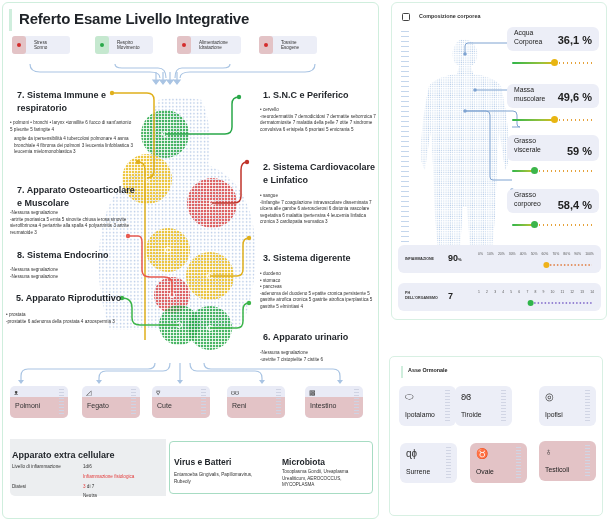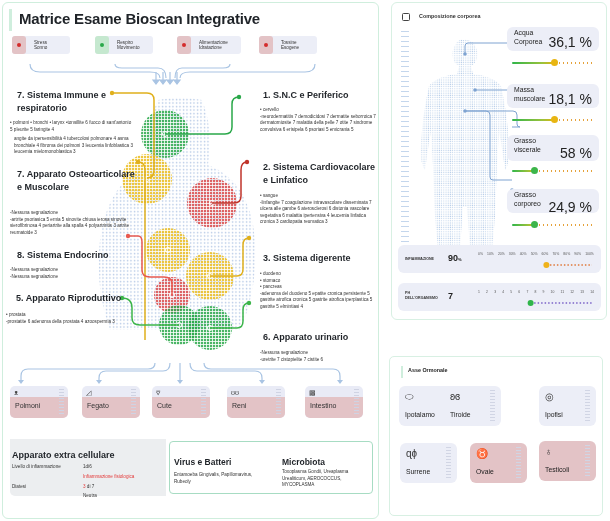--- a/index.html
+++ b/index.html
@@ -40,21 +40,21 @@
   .vb .t { position: absolute; font-size: 4.6px; line-height: 6.5px; color: #333; }
 
   .panel-comp { position: absolute; left: 391px; top: 2px; width: 216px; height: 318px; border: 1px solid #d8f0e3; border-radius: 6px; background: #fff; }
   .comp-icon { position: absolute; left: 10px; top: 10px; width: 8px; height: 8px; border: 1.2px solid #444; border-radius: 1.5px; }
   .comp-title { position: absolute; left: 27px; top: 10px; font-size: 5.4px; font-weight: bold; color: #333; }
   .ruler { position: absolute; left: 9px; top: 28px; width: 8px; height: 220px;
     background: repeating-linear-gradient(#c4d6ec 0 1px, transparent 1px 5px); }
 
   .metric { position: absolute; left: 116px; width: 92px; height: 22px; background: #eceef7; border-radius: 6px; }
   .metric .nm { position: absolute; left: 7px; top: 2px; font-size: 6.8px; line-height: 8.8px; color: #222; white-space: pre-line; }
-  .metric .val { position: absolute; right: 7px; font-size: 14px; font-weight: normal; color: #222; }
+  .metric .val { position: absolute; right: 7px; font-size: 11px; font-weight: bold; color: #222; }
   .mbar { position: absolute; left: 121px; width: 82px; height: 6px; }
   .mbar .fill { position: absolute; left: 0; top: 2px; height: 2px; background: linear-gradient(90deg, #2fb54a, #9ac23c 70%, #e4b40c); border-radius: 1px; }
   .mbar .dash { position: absolute; top: 2px; right: 0; height: 2px; background: repeating-linear-gradient(90deg, #e5a23a 0 1.5px, transparent 1.5px 4px); }
   .mbar .knob { position: absolute; top: -1px; width: 7px; height: 7px; border-radius: 50%; margin-left: -3.5px; }
 
   .gauge { position: absolute; left: 398px; width: 203px; height: 28px; background: #eceef7; border-radius: 6px; }
   .gauge .nm { position: absolute; left: 7px; font-size: 3.6px; font-weight: bold; color: #333; white-space: pre-line; line-height: 4.6px; }
   .gauge .val { position: absolute; font-size: 9px; font-weight: bold; color: #222; }
   .gauge .val small { font-size: 4px; }
   .gauge .ticks { position: absolute; left: 80px; right: 7px; top: 7px; height: 6px; display: flex; justify-content: space-between; }
@@ -69,21 +69,21 @@
   .hcard .ico { position: absolute; left: 6px; top: 5px; font-size: 10px; color: #333; }
   .hcard .nm { position: absolute; left: 6px; top: 25px; font-size: 6.8px; color: #222; }
   .hcard .ticks { position: absolute; right: 6px; top: 4px; width: 5px; height: 32px;
     background: repeating-linear-gradient(#d1d5e4 0 1px, transparent 1px 3px); }
 </style>
 </head>
 <body>
 
 <div class="panel-left"></div>
 <div class="title-bar"></div>
-<div class="title">Matrice Esame Bioscan Integrative</div>
+<div class="title">Referto Esame Livello Integrative</div>
 
 <div id="factors">
     <div class="factor" style="left: 12px; width: 58px;">
       <div class="sq" style="background:#e3c3c6">
         <div class="dot" style="background:#d42c2c"></div>
       </div>
       <div class="lbl">Stress
 Sonno</div>
     </div>
     <div class="factor" style="left: 95px; width: 58px;">
@@ -218,21 +218,21 @@
     <polygon points="337,380 343,380 340,384"></polygon>
   </g>
 </svg>
 
 <div class="sys-title" style="left:17px;top:89px;width:100px;">7. Sistema Immune e respiratorio</div>
 <div class="sys-text" style="left:10px;top:120px;width:125px;">
   <div>• polmoni • bronchi • larynx •tonsillite 6 fuoco di sant'antonio 5 pleurite 5 faringite 4</div>
   <div class="ind" style="margin-top:3px;">angite da ipersensibilità 4 tubercolosi polmonare 4 asma bronchiale 4 fibroma dei polmoni 3 leucemia linfoblastica 3 leucemia mielomonoblastica 3</div>
 </div>
 
-<div class="sys-title" style="left:17px;top:168px;width:120px;">7. Apparato Osteoarticolare e Muscolare</div>
+<div class="sys-title" style="left:17px;top:184px;width:120px;">7. Apparato Osteoarticolare e Muscolare</div>
 <div class="sys-text" style="left:10px;top:210px;width:130px;">
   <div>-Nessuna segnalazione</div>
   <div>-artrite psoriasica 5 ernia 5 sinovite chiusa ierosa sinovite sierofibrinosa 4 periartrite alla spalla 4 polyartriritis 3 artrite reumatoide 3</div>
 </div>
 
 <div class="sys-title" style="left:17px;top:249px;text-align:right;">8. Sistema Endocrino</div>
 <div class="sys-text" style="left:10px;top:267px;width:120px;">
   <div>-Nessuna    segnalazione</div>
   <div>-Nessuna segnalazione</div>
 </div>
@@ -356,41 +356,41 @@
       <div class="val" style="top:7px">36,1 %</div>
     </div>
     <div class="mbar" style="left: 512px; top: 60px;">
       <div class="fill" style="width:52.0%"></div>
       <div class="dash" style="left:52.0%"></div>
       <div class="knob" style="left:52.0%;background:#e8b512"></div>
     </div>
     <div class="metric" style="left: 507px; top: 84px; height: 24px;">
       <div class="nm">Massa
 muscolare</div>
-      <div class="val" style="top:7px">18,1 %</div>
+      <div class="val" style="top:7px">49,6 %</div>
     </div>
     <div class="mbar" style="left: 512px; top: 117px;">
       <div class="fill" style="width:52.0%"></div>
       <div class="dash" style="left:52.0%"></div>
       <div class="knob" style="left:52.0%;background:#e8b512"></div>
     </div>
     <div class="metric" style="left: 507px; top: 135px; height: 26px;">
       <div class="nm">Grasso
 viscerale</div>
-      <div class="val" style="top:10px">58 %</div>
+      <div class="val" style="top:10px">59 %</div>
     </div>
     <div class="mbar" style="left: 512px; top: 168px;">
       <div class="fill" style="width:28.0%"></div>
       <div class="dash" style="left:28.0%"></div>
       <div class="knob" style="left:28.0%;background:#3cb54a"></div>
     </div>
     <div class="metric" style="left: 507px; top: 189px; height: 24px;">
       <div class="nm">Grasso
 corporeo</div>
-      <div class="val" style="top:10px">24,9 %</div>
+      <div class="val" style="top:10px">58,4 %</div>
     </div>
     <div class="mbar" style="left: 512px; top: 222px;">
       <div class="fill" style="width:28.0%"></div>
       <div class="dash" style="left:28.0%"></div>
       <div class="knob" style="left:28.0%;background:#3cb54a"></div>
     </div>
   </div>
 
 <div class="gauge" style="top:245px;">
   <div class="nm" style="top:12px;">INFIAMMAZIONE</div>
@@ -457,21 +457,21 @@
 <div class="panel-horm">
   <div class="horm-bar"></div>
   <div class="horm-title">Asse Ormonale</div>
 </div>
 <div id="glands">
     <div class="hcard" style="left: 399px; top: 386px;">
       <div class="ico">⬭</div>
       <div class="nm">Ipotalamo</div>
       <div class="ticks"></div>
     </div>
-    <div class="hcard" style="left: 444px; top: 386px;">
+    <div class="hcard" style="left: 455px; top: 386px;">
       <div class="ico">ʚɞ</div>
       <div class="nm">Tiroide</div>
       <div class="ticks"></div>
     </div>
     <div class="hcard" style="left: 539px; top: 386px;">
       <div class="ico">◎</div>
       <div class="nm">Ipofisi</div>
       <div class="ticks"></div>
     </div>
     <div class="hcard" style="left: 400px; top: 443px;">

